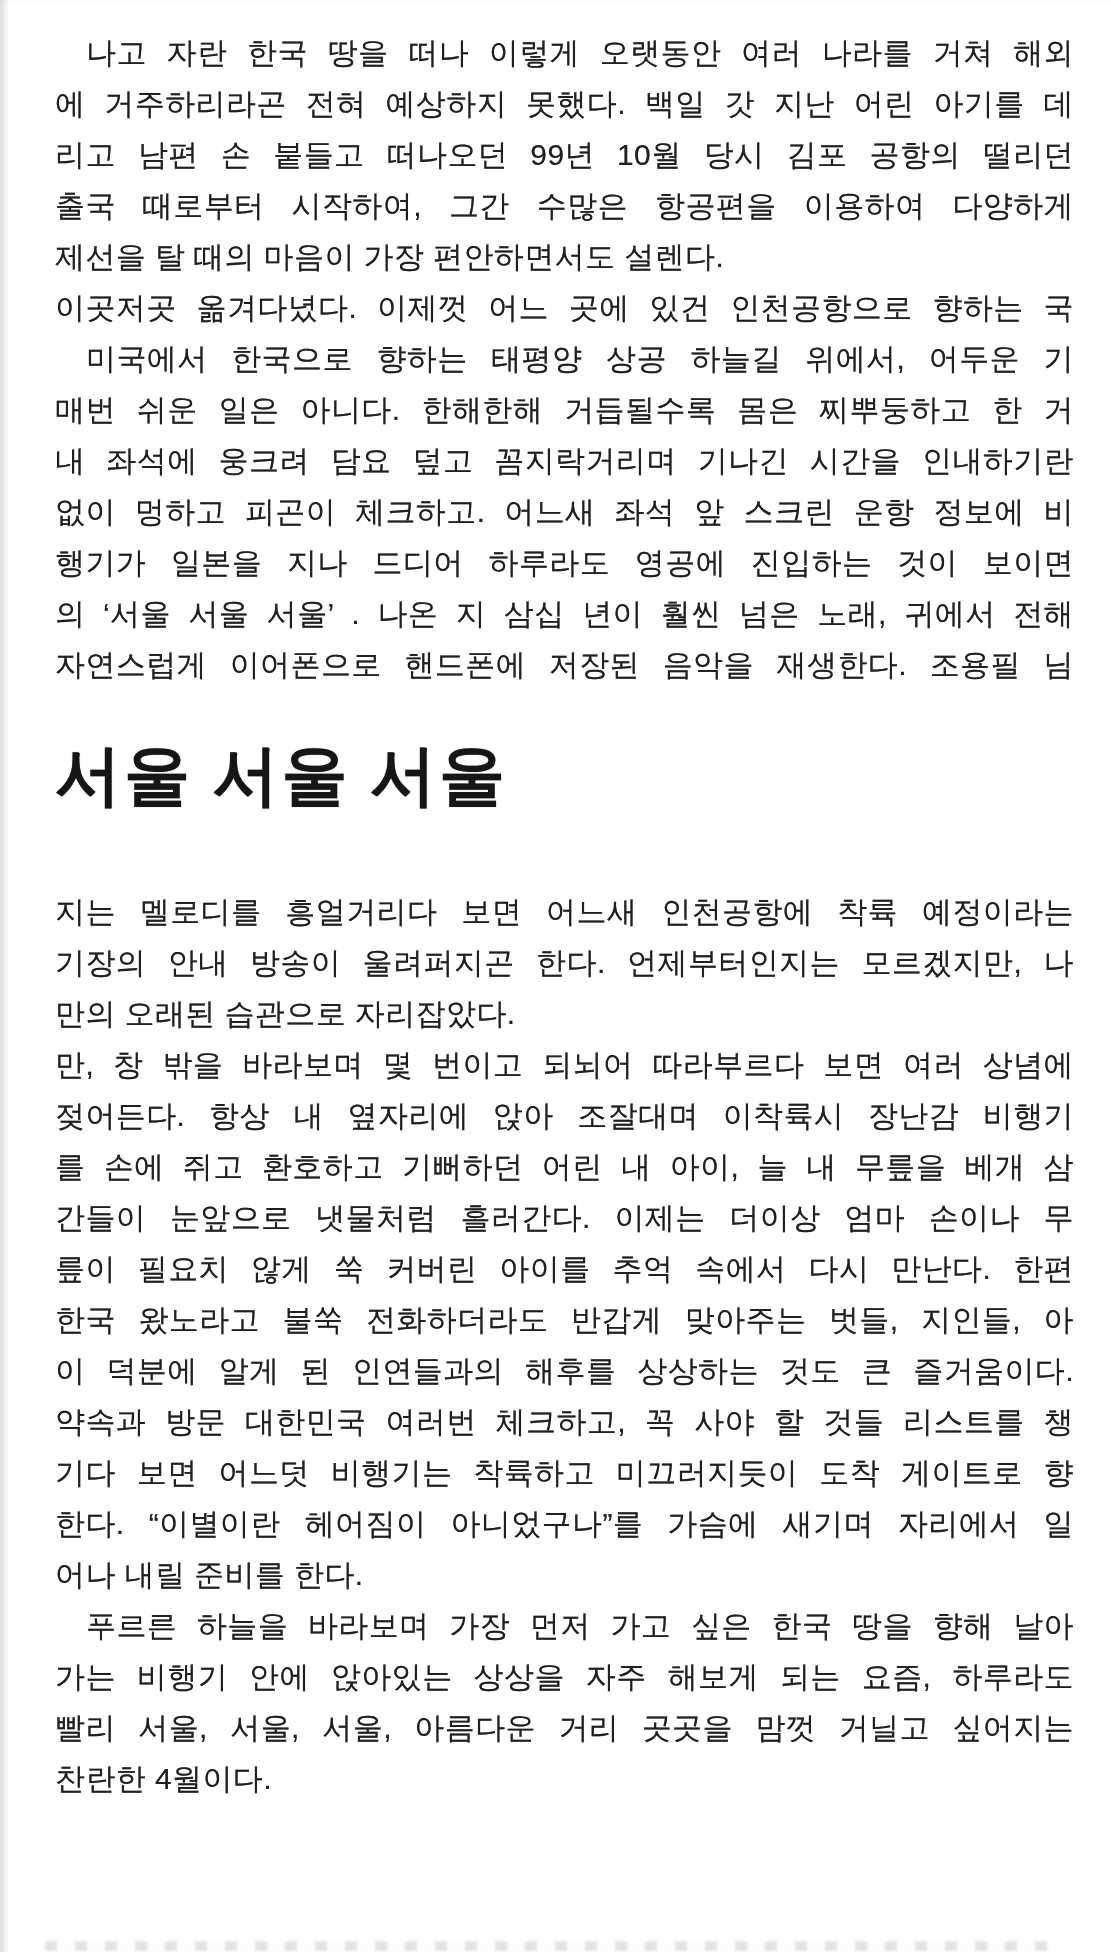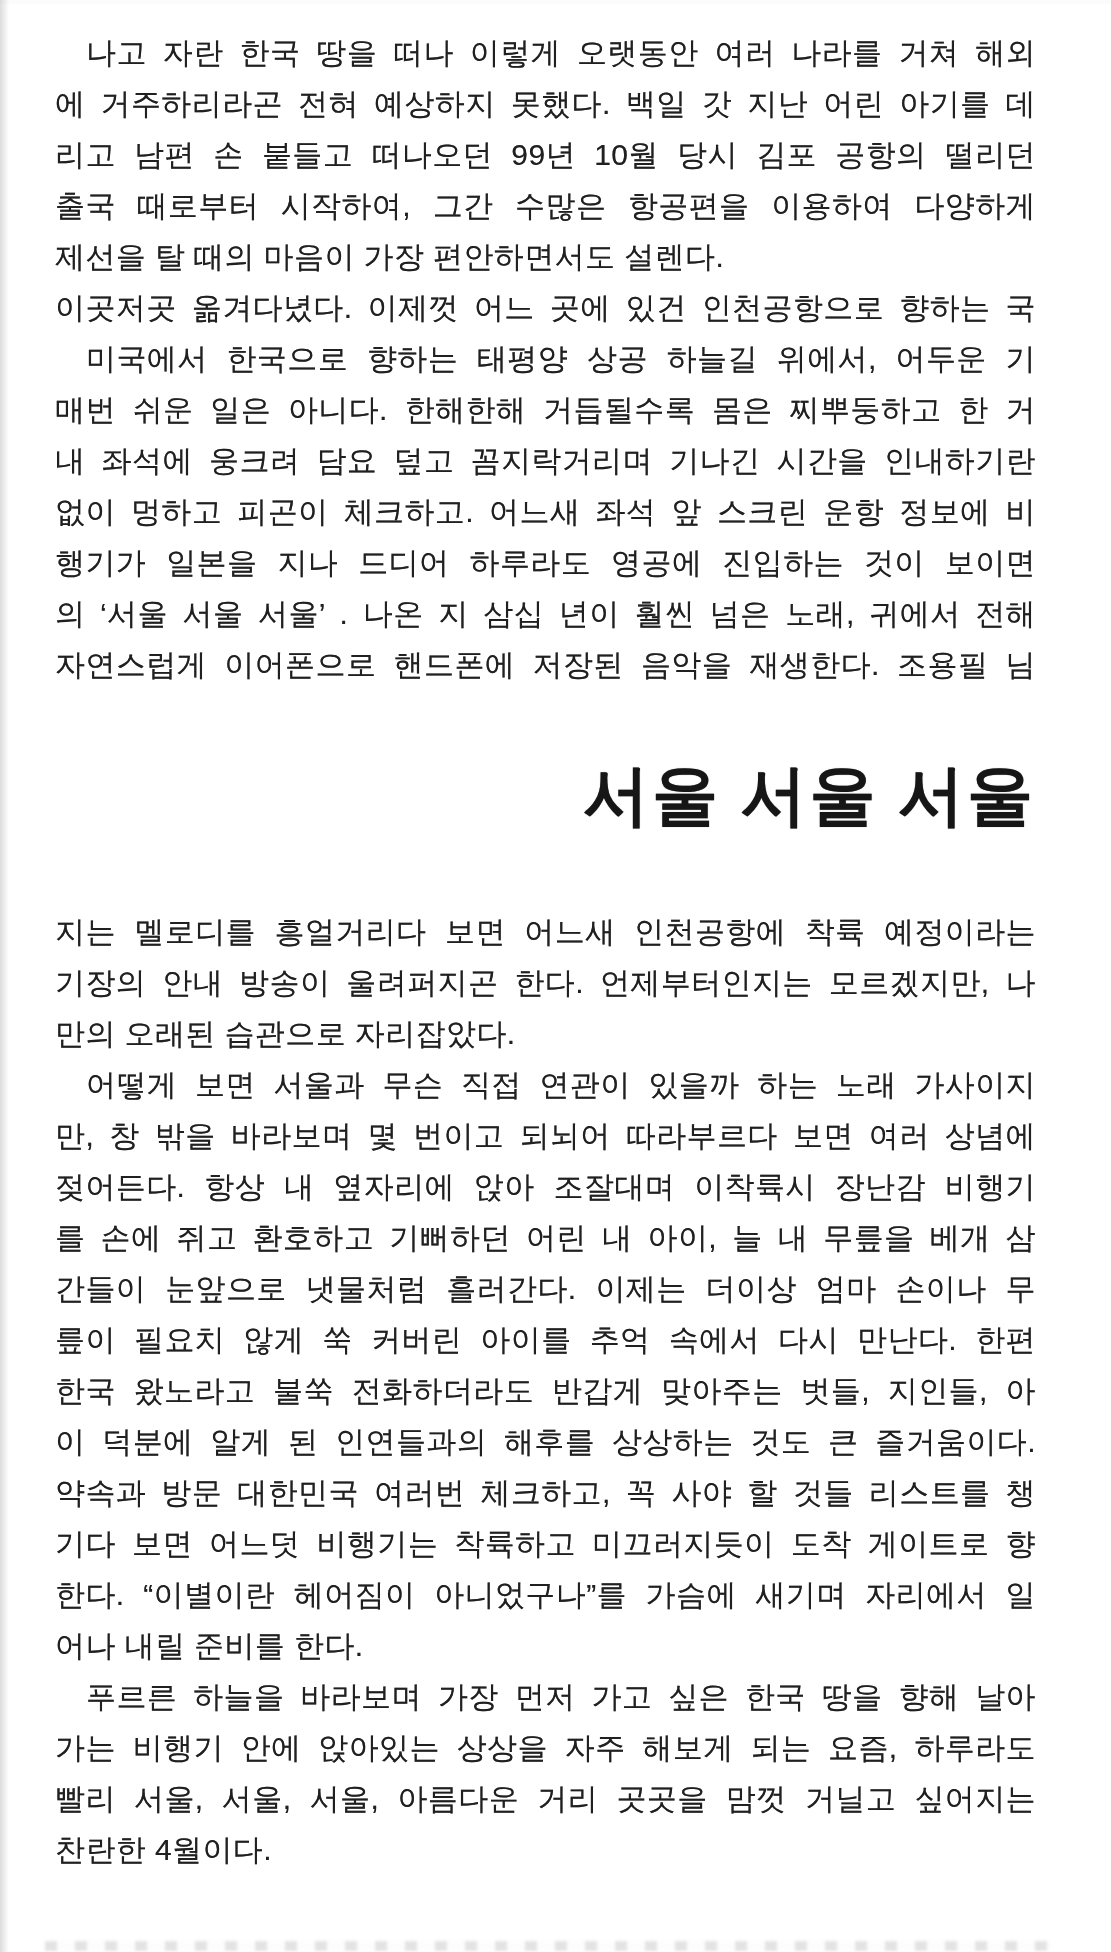--- a/index.html
+++ b/index.html
@@ -6,21 +6,21 @@
   body {
     width: 1111px; height: 1952px;
     background: #ffffff;
     overflow: hidden;
     position: relative;
     font-family: "Liberation Sans", sans-serif;
     color: #1e1e1e;
   }
   .page {
     position: absolute; inset: 0;
-    padding: 27px 75px 0 55px;
+    padding: 27px 37px 0 55px;
     box-sizing: border-box;
     background:
       linear-gradient(180deg, rgba(245,245,245,.35) 0 4px, rgba(255,255,255,0) 4px),
       #fff;
   }
   
   .line {
     font-size: 30px;
     height: 51px;
     line-height: 51px;
@@ -32,22 +32,22 @@
     text-shadow: 0 0 0.6px rgba(20,20,20,0.55);
     white-space: normal;
   }
   .line.indent { padding-left: 31px; }
   .line.flush  { text-align-last: left; }
   .headline {
     font-family: "Liberation Serif", serif;
     font-weight: 600;
     font-size: 66px;
     line-height: 72px;
-    margin: 70px 0 74px 0;
-    text-align: right;
+    margin: 50px 0 74px 0;
+    text-align: left;
     letter-spacing: 3px;
     color: #161616;
     text-shadow: 0 0 0.8px rgba(10,10,10,0.6);
   }
   
   .edge-left {
     position: absolute; left: 0; top: 0; bottom: 0; width: 9px;
     background: linear-gradient(90deg, rgba(130,130,130,0.28), rgba(130,130,130,0));
     pointer-events: none;
   }
@@ -82,21 +82,20 @@
       <div class="line">의 ‘서울 서울 서울’ . 나온 지 삼십 년이 훨씬 넘은 노래, 귀에서 전해</div>
       <div class="line">자연스럽게 이어폰으로 핸드폰에 저장된 음악을 재생한다. 조용필 님</div>
     </section>
 
   <h1 class="headline">서울 서울 서울</h1>
 
   <section class="col">
       <div class="line">지는 멜로디를 흥얼거리다 보면 어느새 인천공항에 착륙 예정이라는</div>
       <div class="line">기장의 안내 방송이 울려퍼지곤 한다. 언제부터인지는 모르겠지만, 나</div>
       <div class="line flush">만의 오래된 습관으로 자리잡았다.</div>
-      <div class="line indent">어떻게 보면 서울과 무슨 직접 연관이 있을까 하는 노래 가사이지</div>
       <div class="line">만, 창 밖을 바라보며 몇 번이고 되뇌어 따라부르다 보면 여러 상념에</div>
       <div class="line">젖어든다. 항상 내 옆자리에 앉아 조잘대며 이착륙시 장난감 비행기</div>
       <div class="line">를 손에 쥐고 환호하고 기뻐하던 어린 내 아이, 늘 내 무릎을 베개 삼</div>
       <div class="line">간들이 눈앞으로 냇물처럼 흘러간다. 이제는 더이상 엄마 손이나 무</div>
       <div class="line">릎이 필요치 않게 쑥 커버린 아이를 추억 속에서 다시 만난다. 한편</div>
       <div class="line">한국 왔노라고 불쑥 전화하더라도 반갑게 맞아주는 벗들, 지인들, 아</div>
       <div class="line">이 덕분에 알게 된 인연들과의 해후를 상상하는 것도 큰 즐거움이다.</div>
       <div class="line">약속과 방문 대한민국 여러번 체크하고, 꼭 사야 할 것들 리스트를 챙</div>
       <div class="line">기다 보면 어느덧 비행기는 착륙하고 미끄러지듯이 도착 게이트로 향</div>
       <div class="line">한다. “이별이란 헤어짐이 아니었구나”를 가슴에 새기며 자리에서 일</div>

